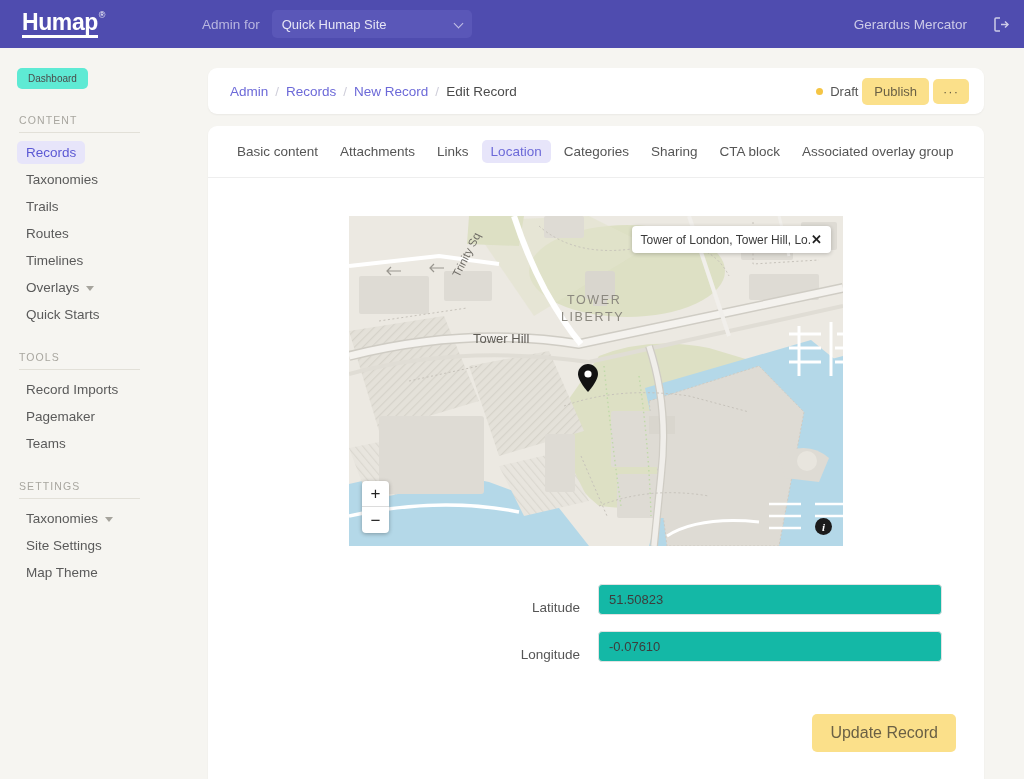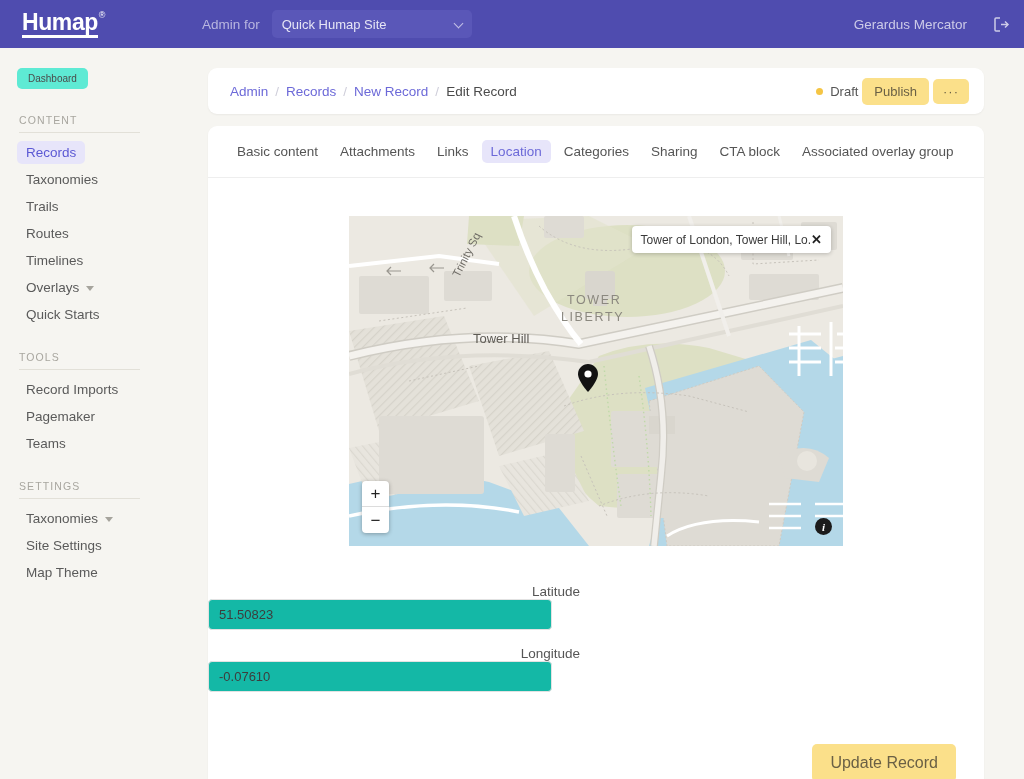--- a/index.html
+++ b/index.html
@@ -198,23 +198,22 @@
     font-family: "Liberation Serif", serif;
     display: flex; align-items: center; justify-content: center;
     cursor: pointer; z-index: 6;
   }
 
   .marker { position: absolute; left: 229px; top: 148px; z-index: 5; }
 
   
   .form { padding-top: 38px; }
   .form-row {
-    display: flex; align-items: flex-start;
+    display: flex; align-items: flex-end;
     margin-bottom: 16px;
-    flex-direction: column;
   }
   .form-label {
     width: 390px; text-align: right;
     padding-right: 18px;
     font-size: 13.5px; color: #555;
   }
   .form-input {
     width: 344px; height: 31px;
     border: 1px solid #e2e2e2;
     border-radius: 4px;

